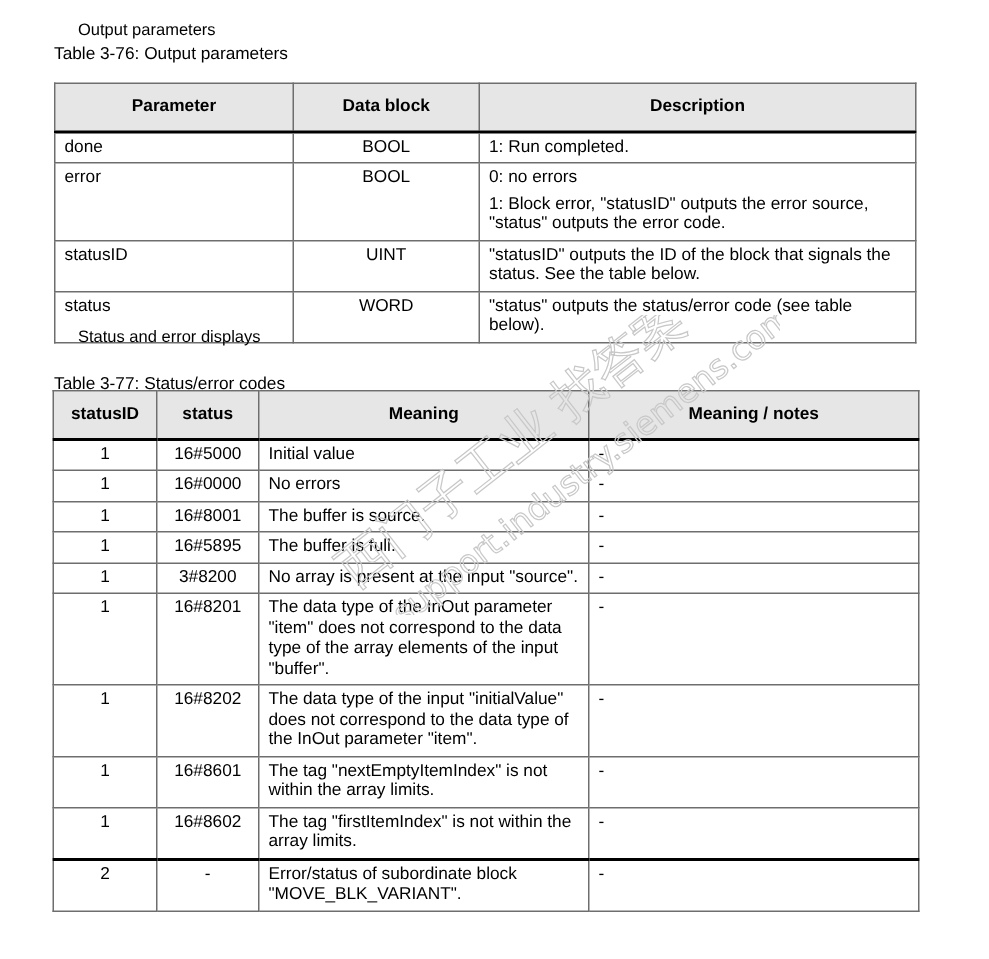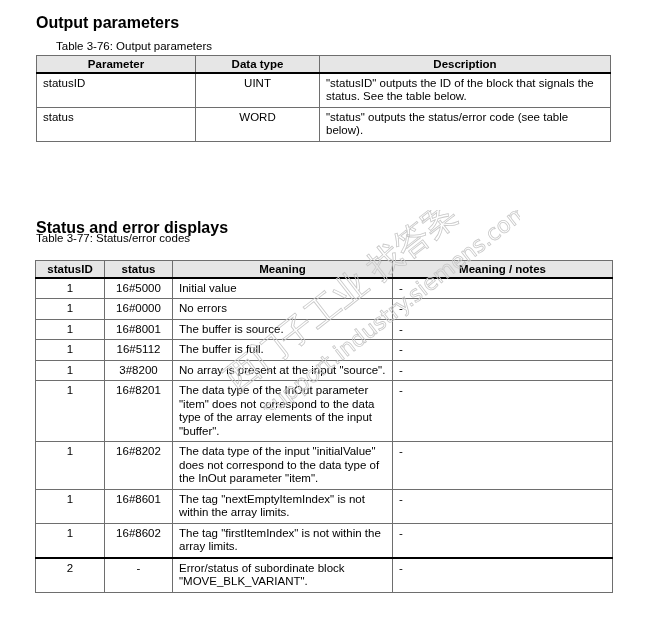--- a/index.html
+++ b/index.html
@@ -1,75 +1,90 @@
 <!DOCTYPE html>
 <html><head>
   <meta charset="utf-8">
   <style>
     * { box-sizing: border-box; margin: 0; padding: 0; }
     html, body { width: 659px; height: 639px; background: #ffffff; overflow: hidden; }
     body { font-family: "Liberation Sans", sans-serif; color: #000; position: relative; }
 
-    .h2 { position: absolute; left: 36px; font-size: 16px; font-weight: bold; }
+    .h2 { position: absolute; left: 52px; font-size: 11px; font-weight: normal; }
     .caption { position: absolute; left: 36px; font-size: 11.5px; }
 
     table { position: absolute; border-collapse: collapse; font-size: 11.5px; table-layout: fixed; }
-    th { background: #e6e6e6; font-weight: bold; text-align: center; height: 17px;
+    th { background: #e6e6e6; font-weight: bold; text-align: center; height: 32px;
          border: 1px solid #6e6e6e; border-bottom: 2px solid #000; padding: 0 6px; }
     td { border: 1px solid #6e6e6e; vertical-align: top; padding: 3px 6px 3px 6px; line-height: 13.5px; }
     td.c { text-align: center; }
     tr.thick td { border-top: 2px solid #000; }
 
     #t76 { left: 36px; top: 55px; width: 574px; }
     #t77 { left: 35px; top: 260px; width: 577px; }
 
     .desc-line + .desc-line { margin-top: 4px; }
 
     .watermark { position: absolute; left: 180px; top: 210px; width: 340px; height: 200px;
                  pointer-events: none; }
   </style>
 </head>
 <body>
 
 <div class="h2" style="top:14px;">Output parameters</div>
-<div class="caption" style="top:40px;margin-left:20px;">Table 3-76: Output parameters</div>
+<div class="caption" style="top:30px;">Table 3-76: Output parameters</div>
 
 <table id="t76">
   <colgroup>
       <col style="width:159px">
       <col style="width:124px">
       <col style="width:291px">
     </colgroup>
   <thead>
     <tr>
       <th>Parameter</th>
-      <th>Data type</th>
+      <th>Data block</th>
       <th>Description</th>
     </tr>
   </thead>
   <tbody>
+    <tr>
+      <td>done</td>
+      <td class="c">BOOL</td>
+      <td>
+          <div class="desc-line">1: Run completed.</div>
+        </td>
+    </tr>
+    <tr>
+      <td>error</td>
+      <td class="c">BOOL</td>
+      <td>
+        <div class="desc-line">0: no errors</div>
+        <div class="desc-line">1: Block error, "statusID" outputs the error source, "status" outputs the error code.</div>
+      </td>
+    </tr>
     <tr>
       <td>statusID</td>
       <td class="c">UINT</td>
       <td>
           <div class="desc-line">"statusID" outputs the ID of the block that signals the status. See the table below.</div>
         </td>
     </tr>
     <tr>
       <td>status</td>
       <td class="c">WORD</td>
       <td>
           <div class="desc-line">"status" outputs the status/error code (see table below).</div>
         </td>
     </tr>
   </tbody>
 </table>
 
 <div class="h2" style="top:219px;">Status and error displays</div>
-<div class="caption" style="top:232px;">Table 3-77: Status/error codes</div>
+<div class="caption" style="top:250px;">Table 3-77: Status/error codes</div>
 
 <table id="t77">
   <colgroup>
       <col style="width:69px">
       <col style="width:68px">
       <col style="width:220px">
       <col style="width:220px">
     </colgroup>
   <thead>
     <tr>
@@ -93,21 +108,21 @@
       <td>-</td>
     </tr>
     <tr>
       <td class="c">1</td>
       <td class="c">16#8001</td>
       <td>The buffer is source.</td>
       <td>-</td>
     </tr>
     <tr>
       <td class="c">1</td>
-      <td class="c">16#5112</td>
+      <td class="c">16#5895</td>
       <td>The buffer is full.</td>
       <td>-</td>
     </tr>
     <tr>
       <td class="c">1</td>
       <td class="c">3#8200</td>
       <td>No array is present at the input "source".</td>
       <td>-</td>
     </tr>
     <tr>

